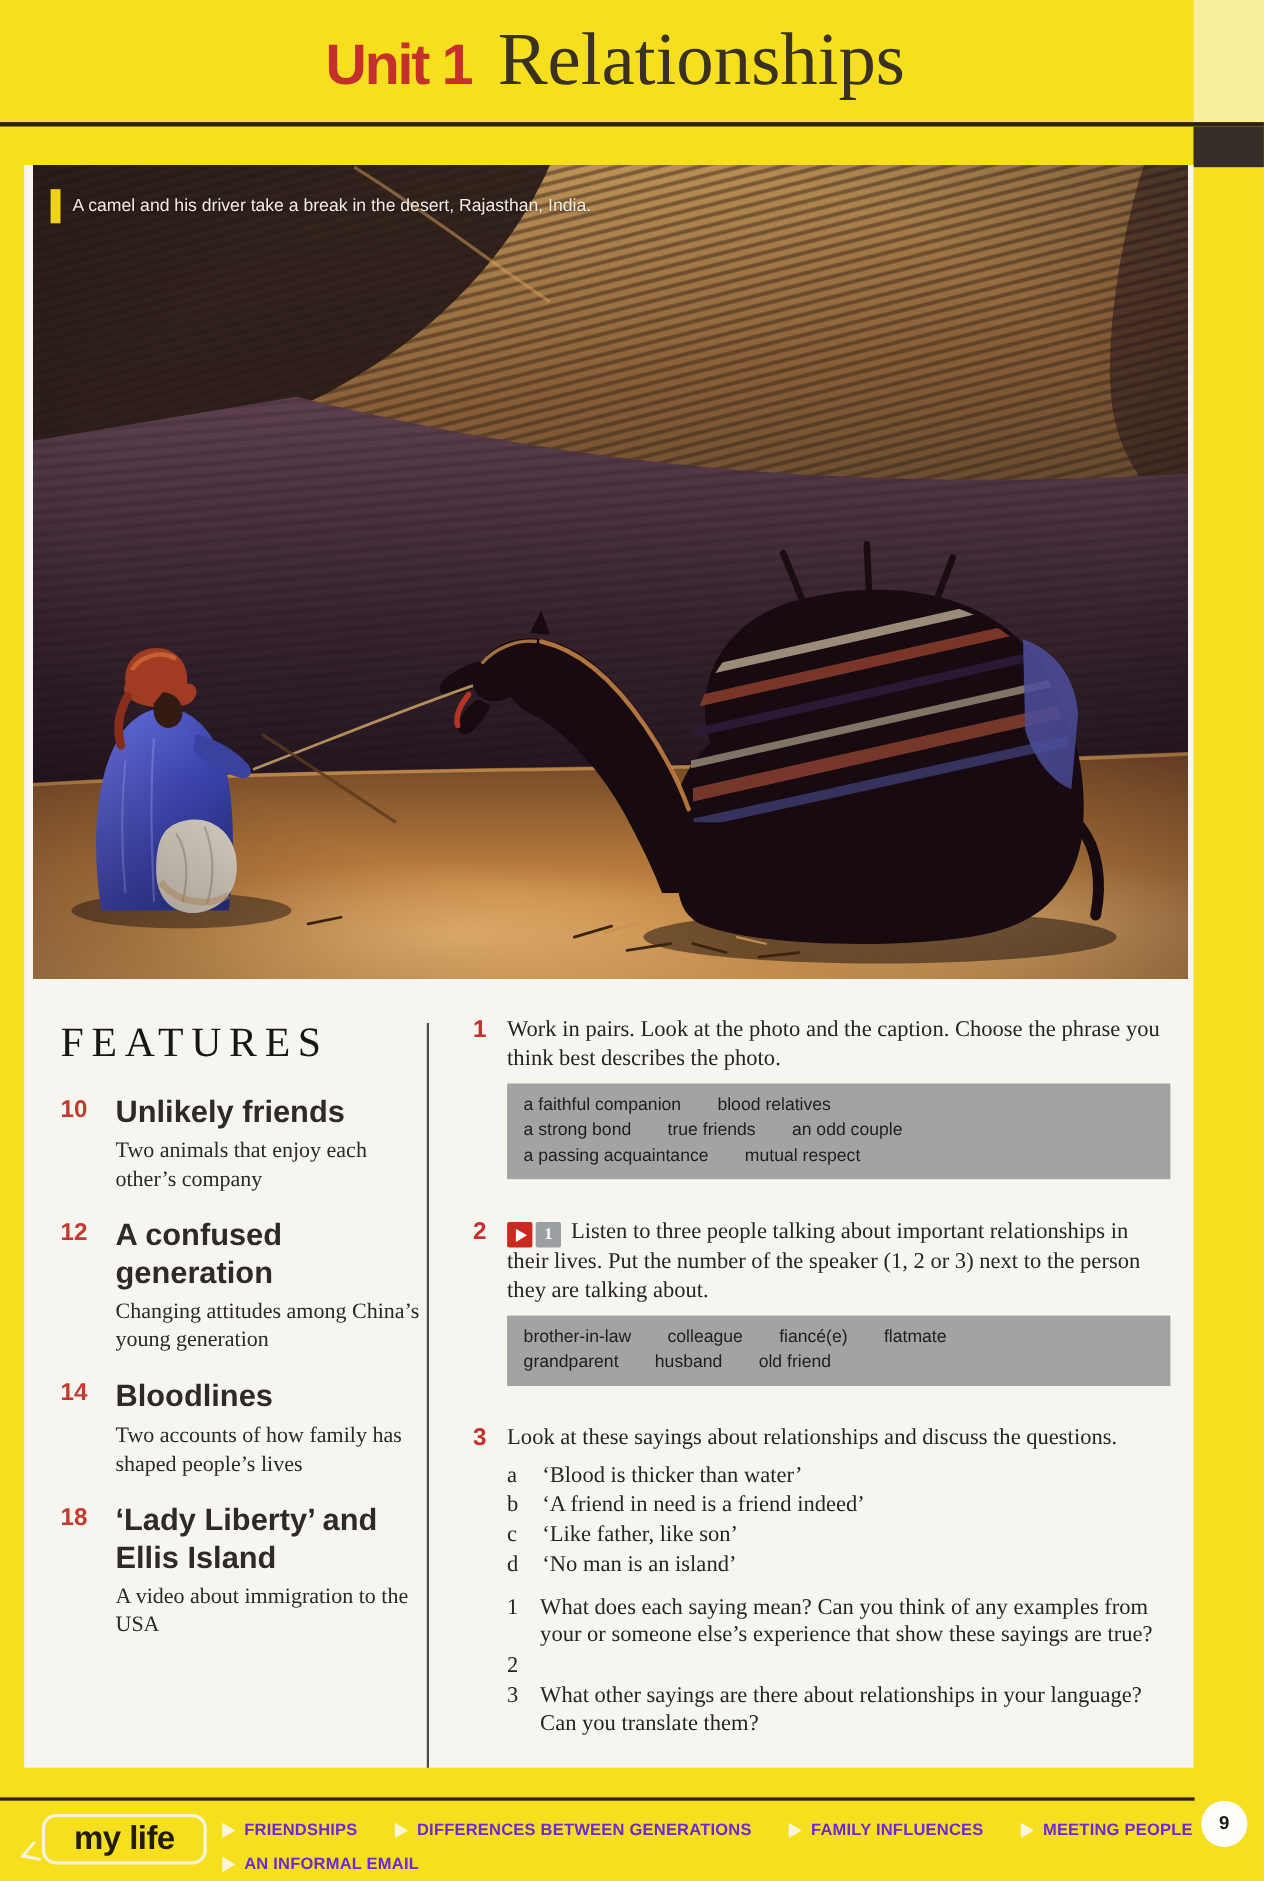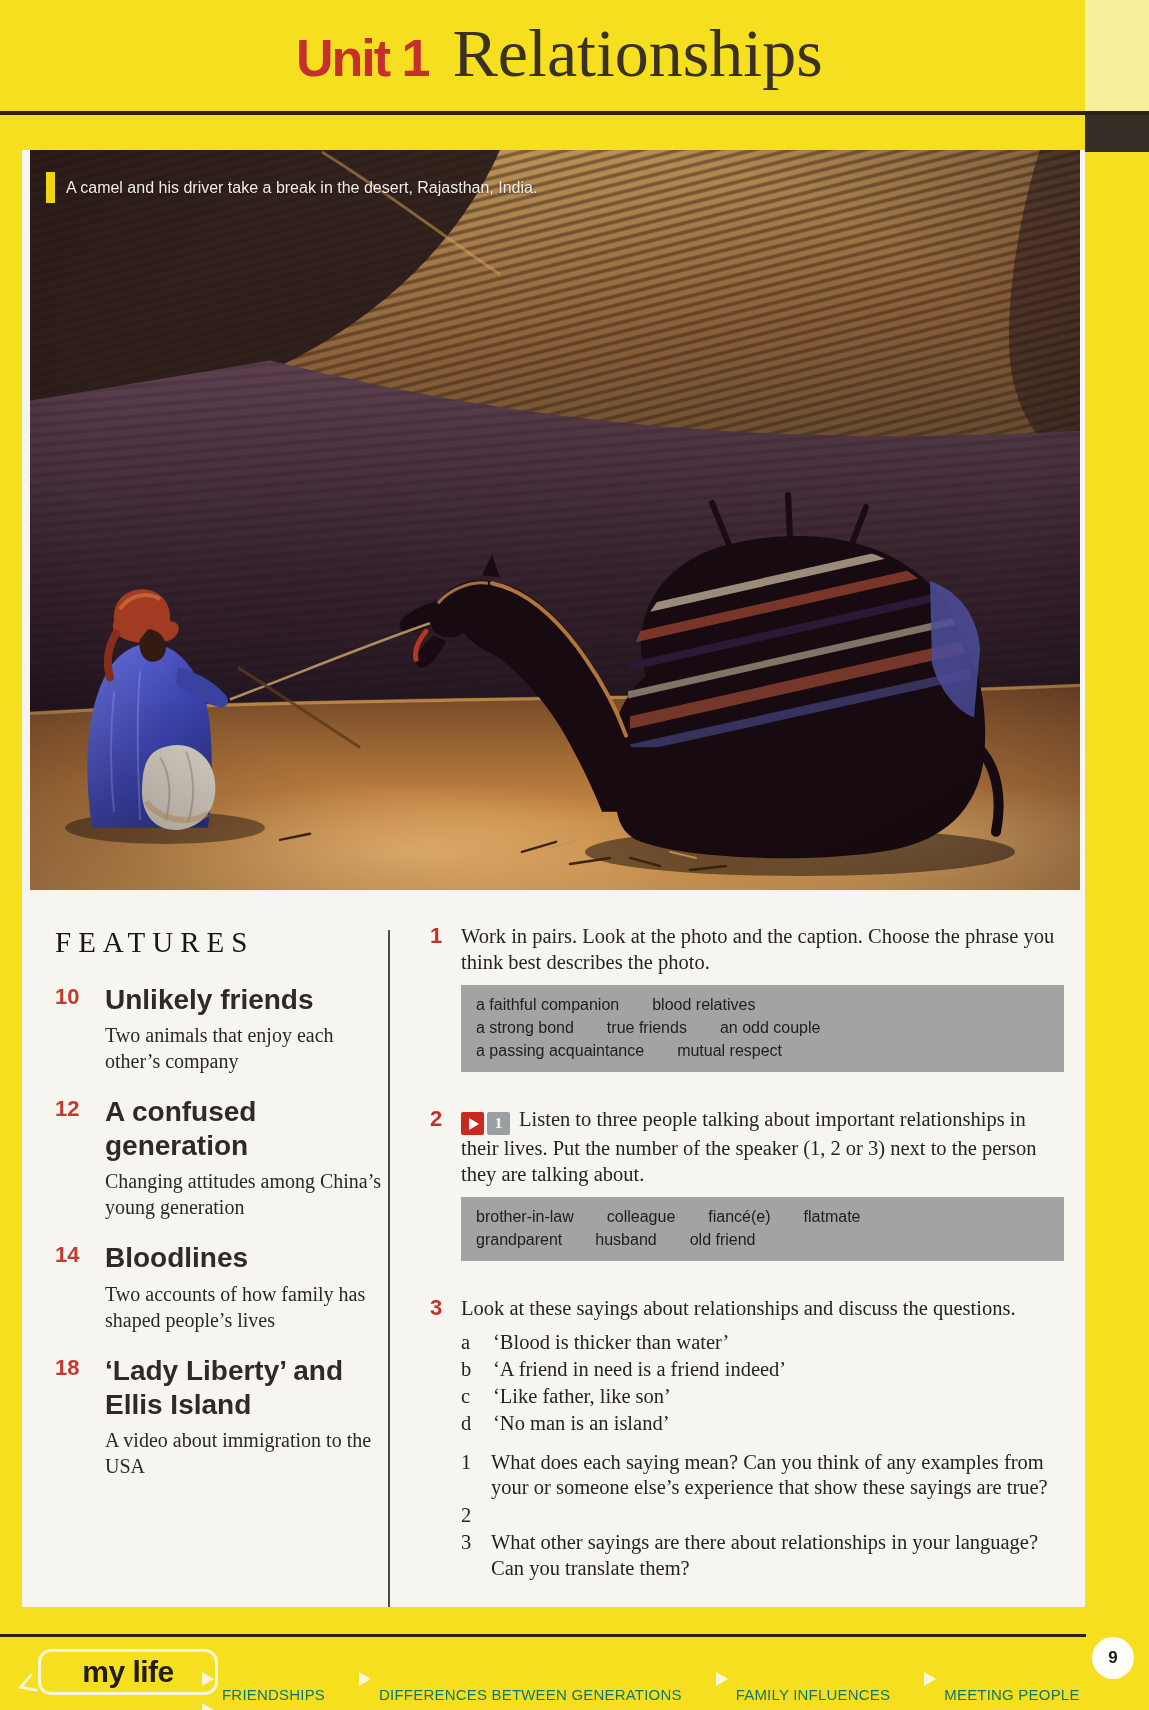--- a/index.html
+++ b/index.html
@@ -21,21 +21,21 @@
 
   
   .photo { position:absolute; left:8px; top:0; width:1050px; height:740px; background:#2a1b20; overflow:hidden; }
   .photo svg { position:absolute; left:0; top:0; width:100%; height:100%; display:block; }
   .caption { position:absolute; left:16px; top:22px; display:flex; align-items:center; gap:11px; }
   .caption-bar { width:9px; height:31px; background:#f2d310; flex:0 0 auto; }
   .caption-text { font-size:16px; color:#f2ede2; text-shadow:0 1px 2px rgba(20,10,10,.6); }
 
   
   .features { position:absolute; left:33px; top:776px; width:335px; }
-  .features-heading { font-family:"Liberation Serif", serif; font-size:29px; letter-spacing:7px; color:#181614; font-weight:normal; margin-bottom:24px; }
+  .features-heading { font-family:"Liberation Serif", serif; font-size:38px; letter-spacing:7px; color:#181614; font-weight:normal; margin-bottom:24px; }
   .feature { display:flex; margin-bottom:21px; }
   .fnum { flex:0 0 50px; font-weight:bold; font-size:22px; color:#c23a30; line-height:1.25; }
   .ftitle { font-weight:bold; font-size:28px; color:#2e2b27; line-height:1.22; margin-bottom:5px; }
   .fdesc { font-family:"Liberation Serif", serif; font-size:20px; color:#2b2925; line-height:1.3; }
 
   .divider { position:absolute; left:366px; top:780px; width:2px; height:812px; background:#4c4a45; }
 
   
   .exercises { position:absolute; left:408px; top:773px; width:634px; }
   .ex { display:flex; margin-bottom:16px; }
@@ -56,30 +56,30 @@
   .sayings { margin:8px 0 12px; }
   .srow { display:flex; font-family:"Liberation Serif", serif; font-size:20.5px; color:#262420; line-height:1.33; }
   .slet { flex:0 0 32px; }
 
   .questions { margin-top:2px; }
   .qrow { display:flex; font-family:"Liberation Serif", serif; font-size:20.5px; color:#262420; line-height:1.25; margin-bottom:2px; }
   .qnum { flex:0 0 30px; }
 
   
   .footer-rule { position:absolute; left:0; top:1634px; width:1086px; height:3px; background:#2e2416; }
-  .mylife { position:absolute; left:38px; top:1649px; width:180px; height:46px;
+  .mylife { position:absolute; left:38px; top:1649px; width:150px; height:46px;
             border:3.5px solid #faf4da; border-radius:13px; display:flex; align-items:center; justify-content:center;
             font-weight:bold; font-size:30px; color:#221c10; letter-spacing:-.5px; }
   .mylife::after { content:''; position:absolute; left:-17px; bottom:1px; width:15px; height:13px;
             border-left:3.5px solid #faf4da; border-bottom:3.5px solid #faf4da; transform:rotate(12deg) skewX(-28deg); }
   .topics-r1 { position:absolute; left:202px; top:1655px; display:flex; gap:34px; align-items:center; }
   .topics-r2 { position:absolute; left:202px; top:1686px; display:flex; gap:34px; align-items:center; }
   .topic { display:flex; align-items:center; }
   .tri { width:0; height:0; border-left:12px solid #fbf6dd; border-top:7px solid transparent; border-bottom:7px solid transparent; margin-right:8px; }
-  .topic-label { font-weight:normal; font-size:15px; color:#0f766e; letter-spacing:.2px;margin-top:31px; }
+  .topic-label { font-weight:bold; font-size:15px; color:#6d28d9; letter-spacing:.2px; }
   .pagenum { position:absolute; left:1092px; top:1637px; width:42px; height:42px; border-radius:50%; background:#fdfdfa;
              display:flex; align-items:center; justify-content:center; font-weight:bold; font-size:17px; color:#1c1a16; }
 </style>
 </head>
 <body>
 
 <div class="page">
 
   <div class="edge-light"></div>
   <div class="header-title">

